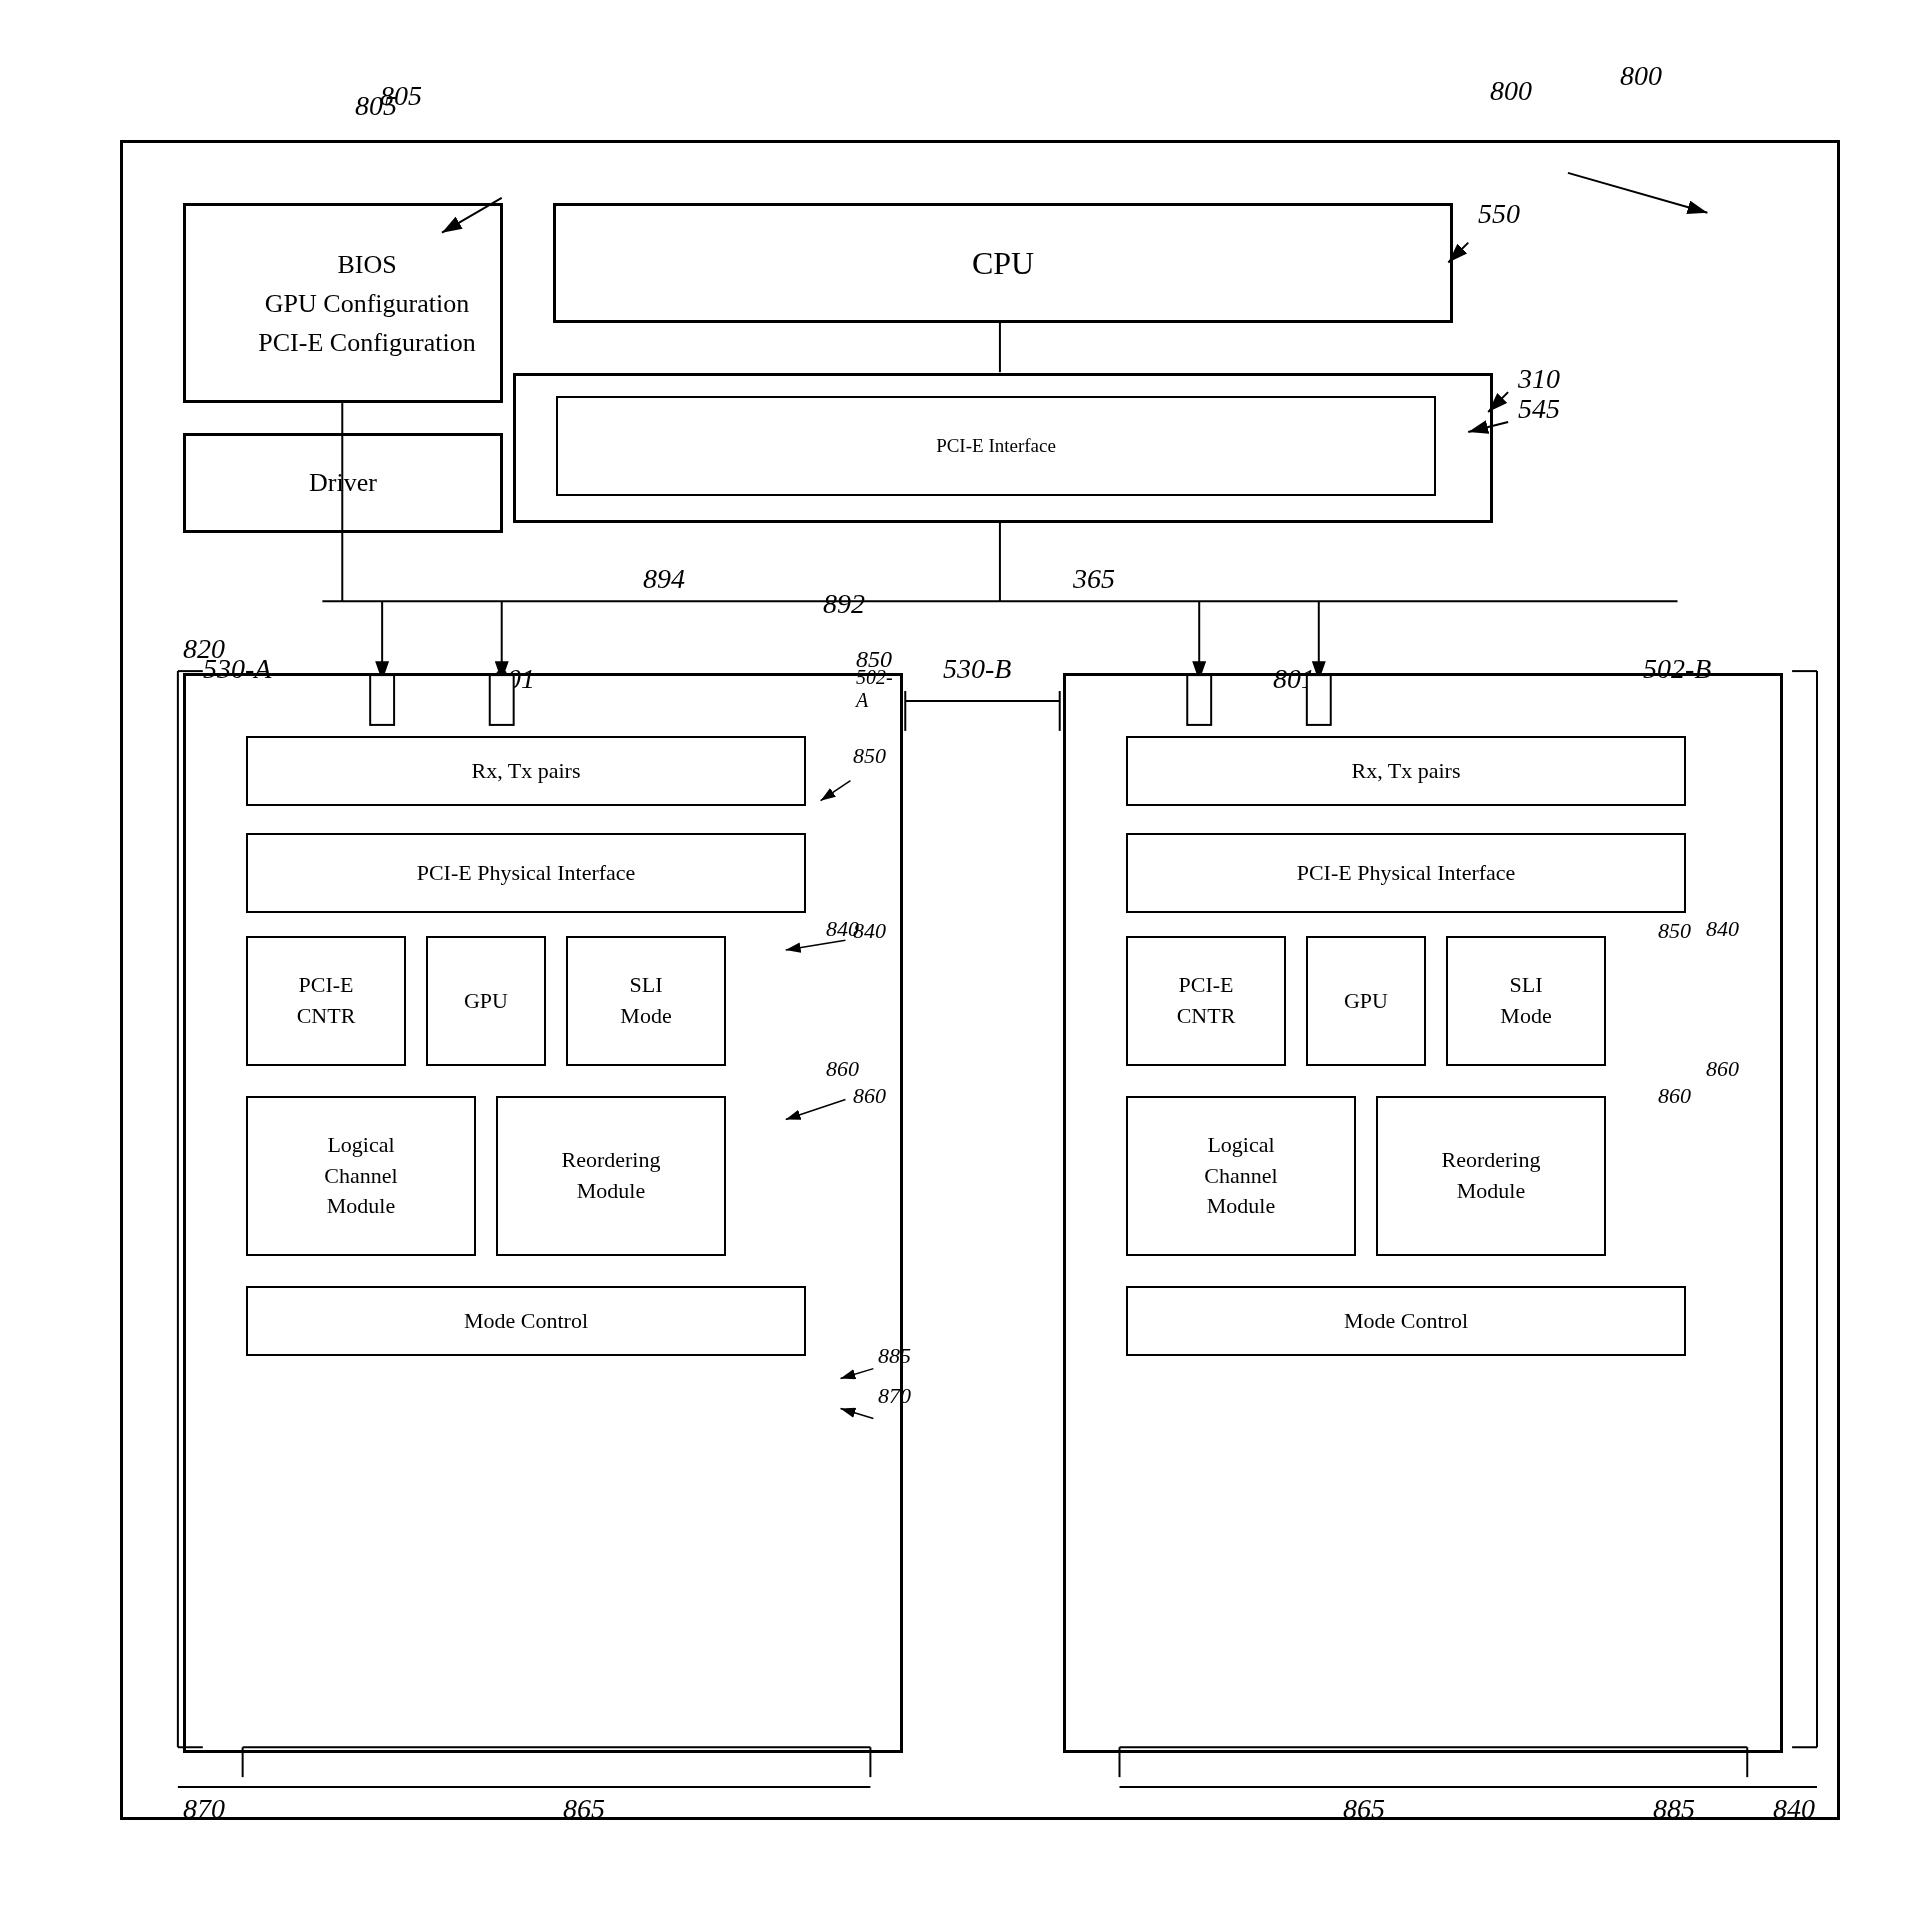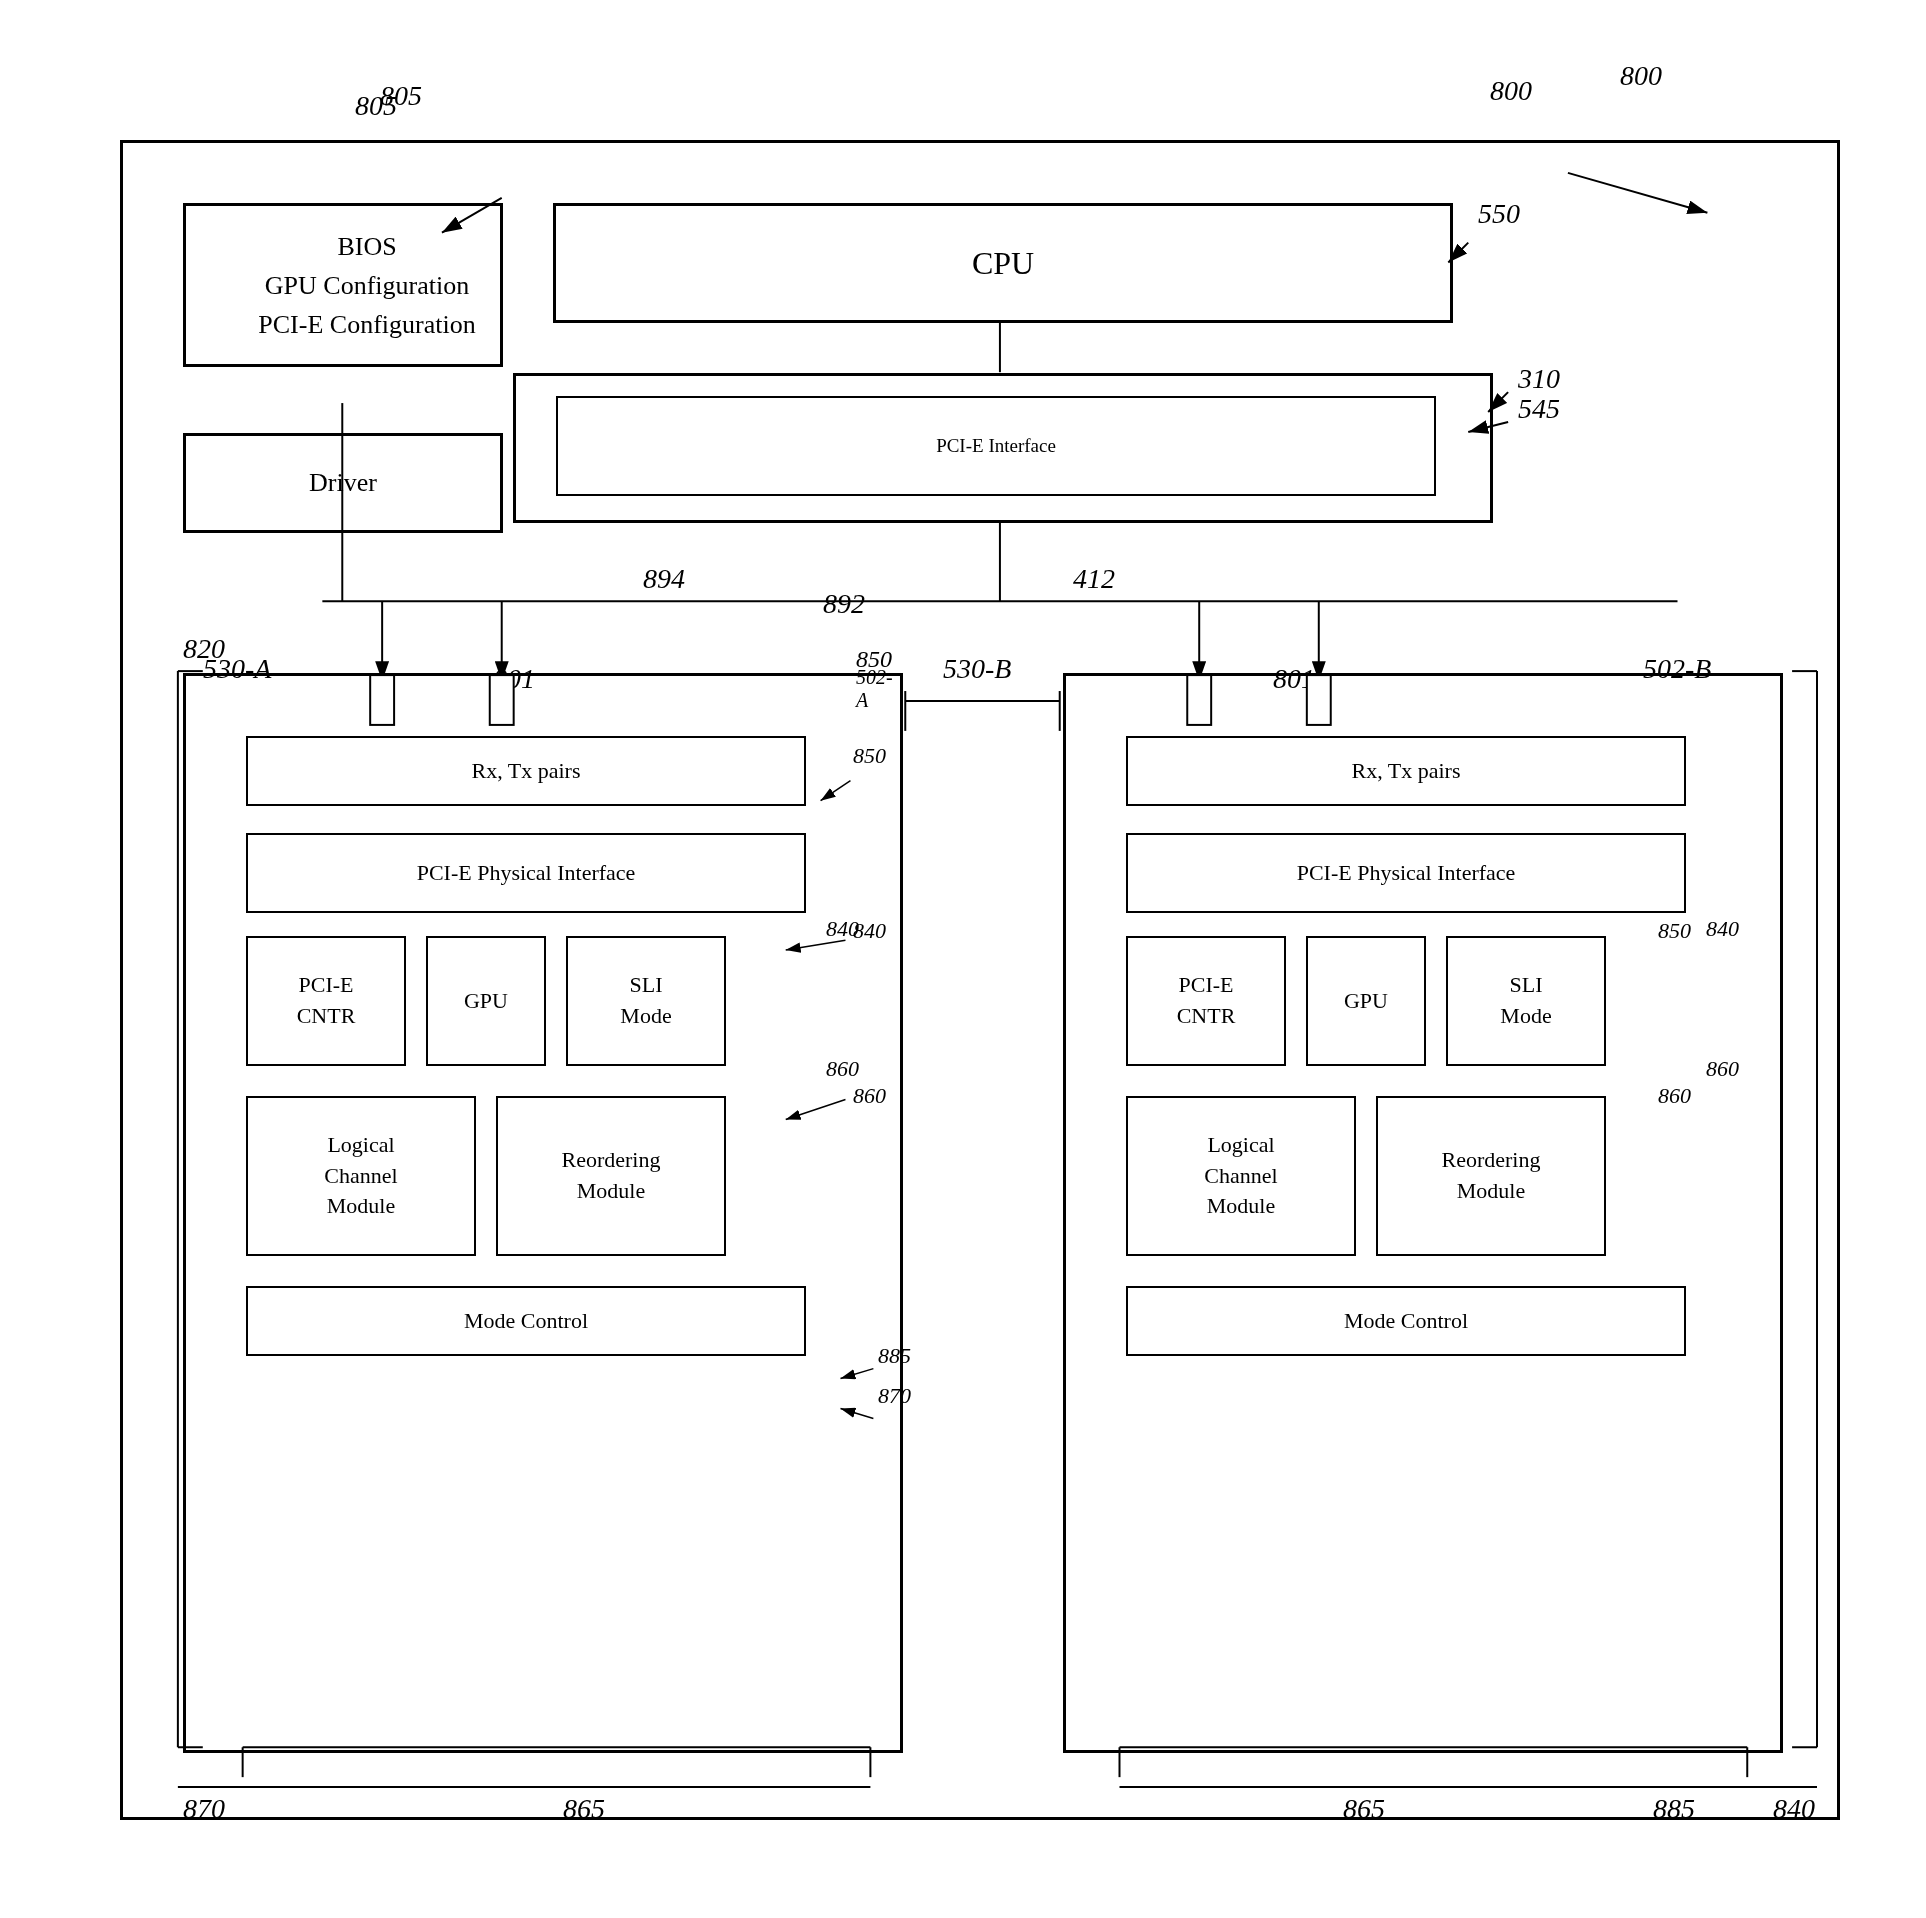--- a/index.html
+++ b/index.html
@@ -38,21 +38,21 @@
       border: 3px solid #000;
       background: #fff;
     }
 
     
     .bios-box {
       position: absolute;
       top: 60px;
       left: 60px;
       width: 320px;
-      height: 164px;
+      height: 200px;
       border: 3px solid #000;
       display: flex;
       flex-direction: column;
       align-items: center;
       justify-content: center;
       font-size: 26px;
       line-height: 1.5;
       text-align: center;
       padding-left: 48px;
     }
@@ -235,21 +235,21 @@
         <span>PCI-E Interface</span>
       </div>
     </div>
 
     <span class="ref-label" style="top:220px; left:1395px;">310</span>
 
     <span class="ref-label" style="top:250px; left:1395px;">545</span>
 
     <span class="ref-label" style="top:420px; left:520px;">894</span>
 
-    <span class="ref-label" style="top:420px; left:950px;">412</span>
+    <span class="ref-label" style="top:420px; left:950px;">365</span>
 
     <span class="ref-label" style="top:445px; left:700px;">892</span>
 
     <span class="ref-label" style="top:490px; left:60px;">820</span>
 
     <span class="ref-label" style="top:510px; left:80px;">530-A</span>
 
     <span class="ref-label" style="top:510px; left:820px;">530-B</span>
 
     <span class="ref-label" style="top:520px; left:370px;">801</span>

